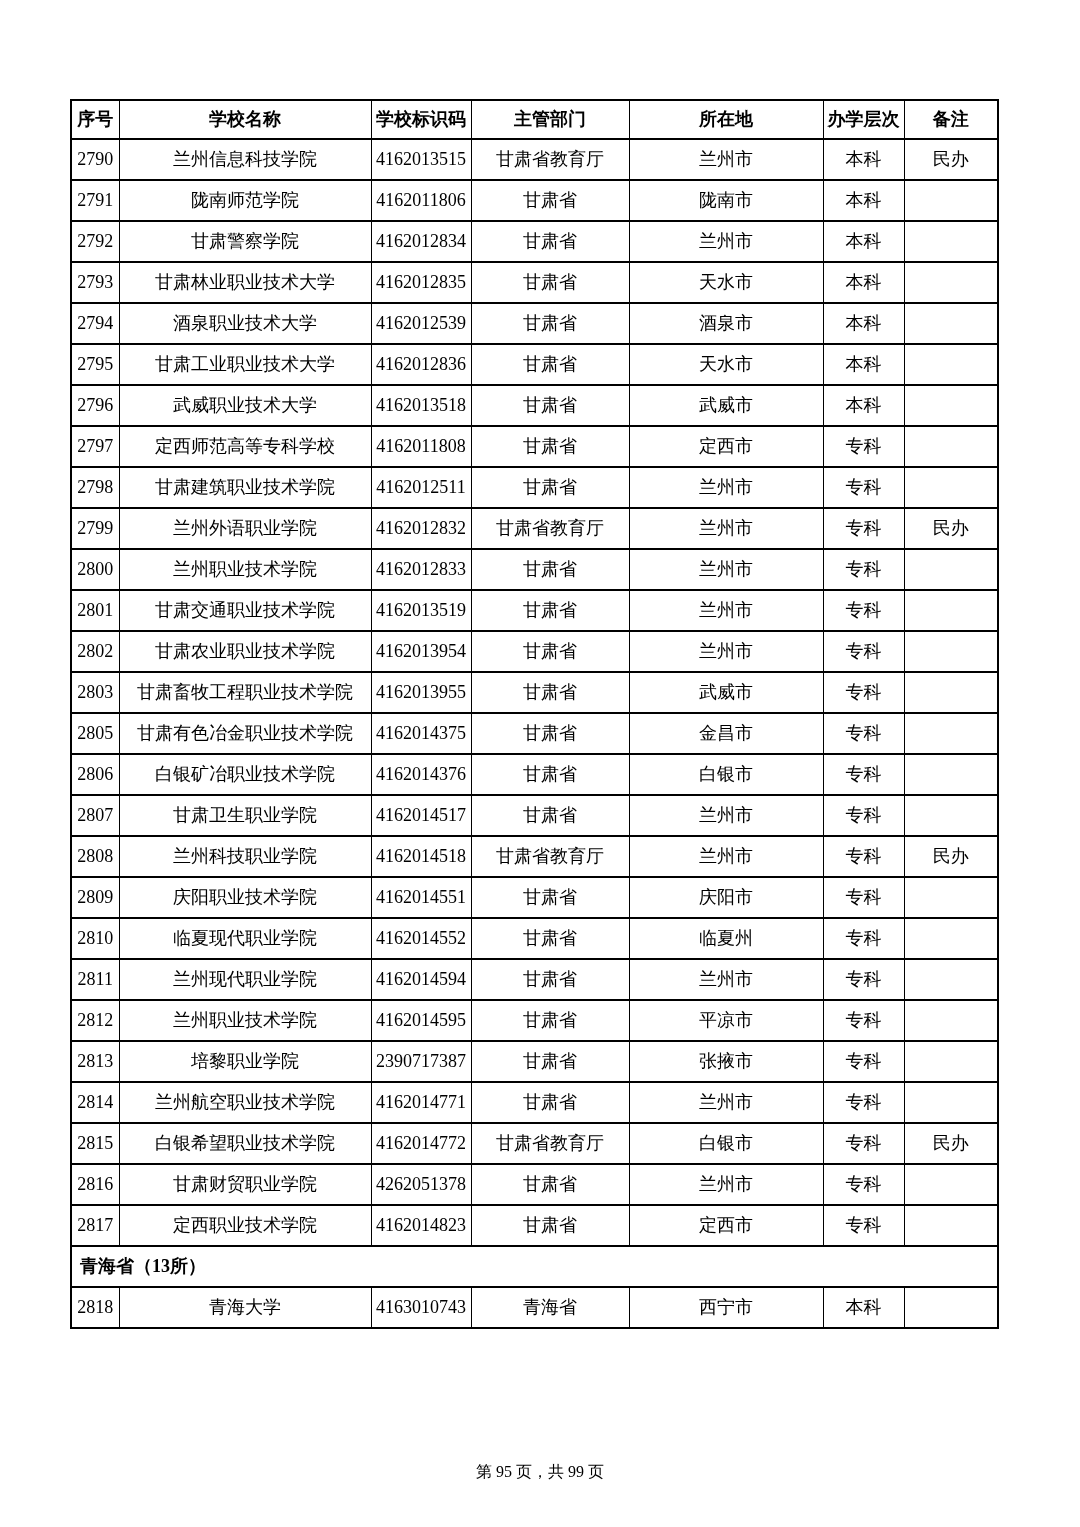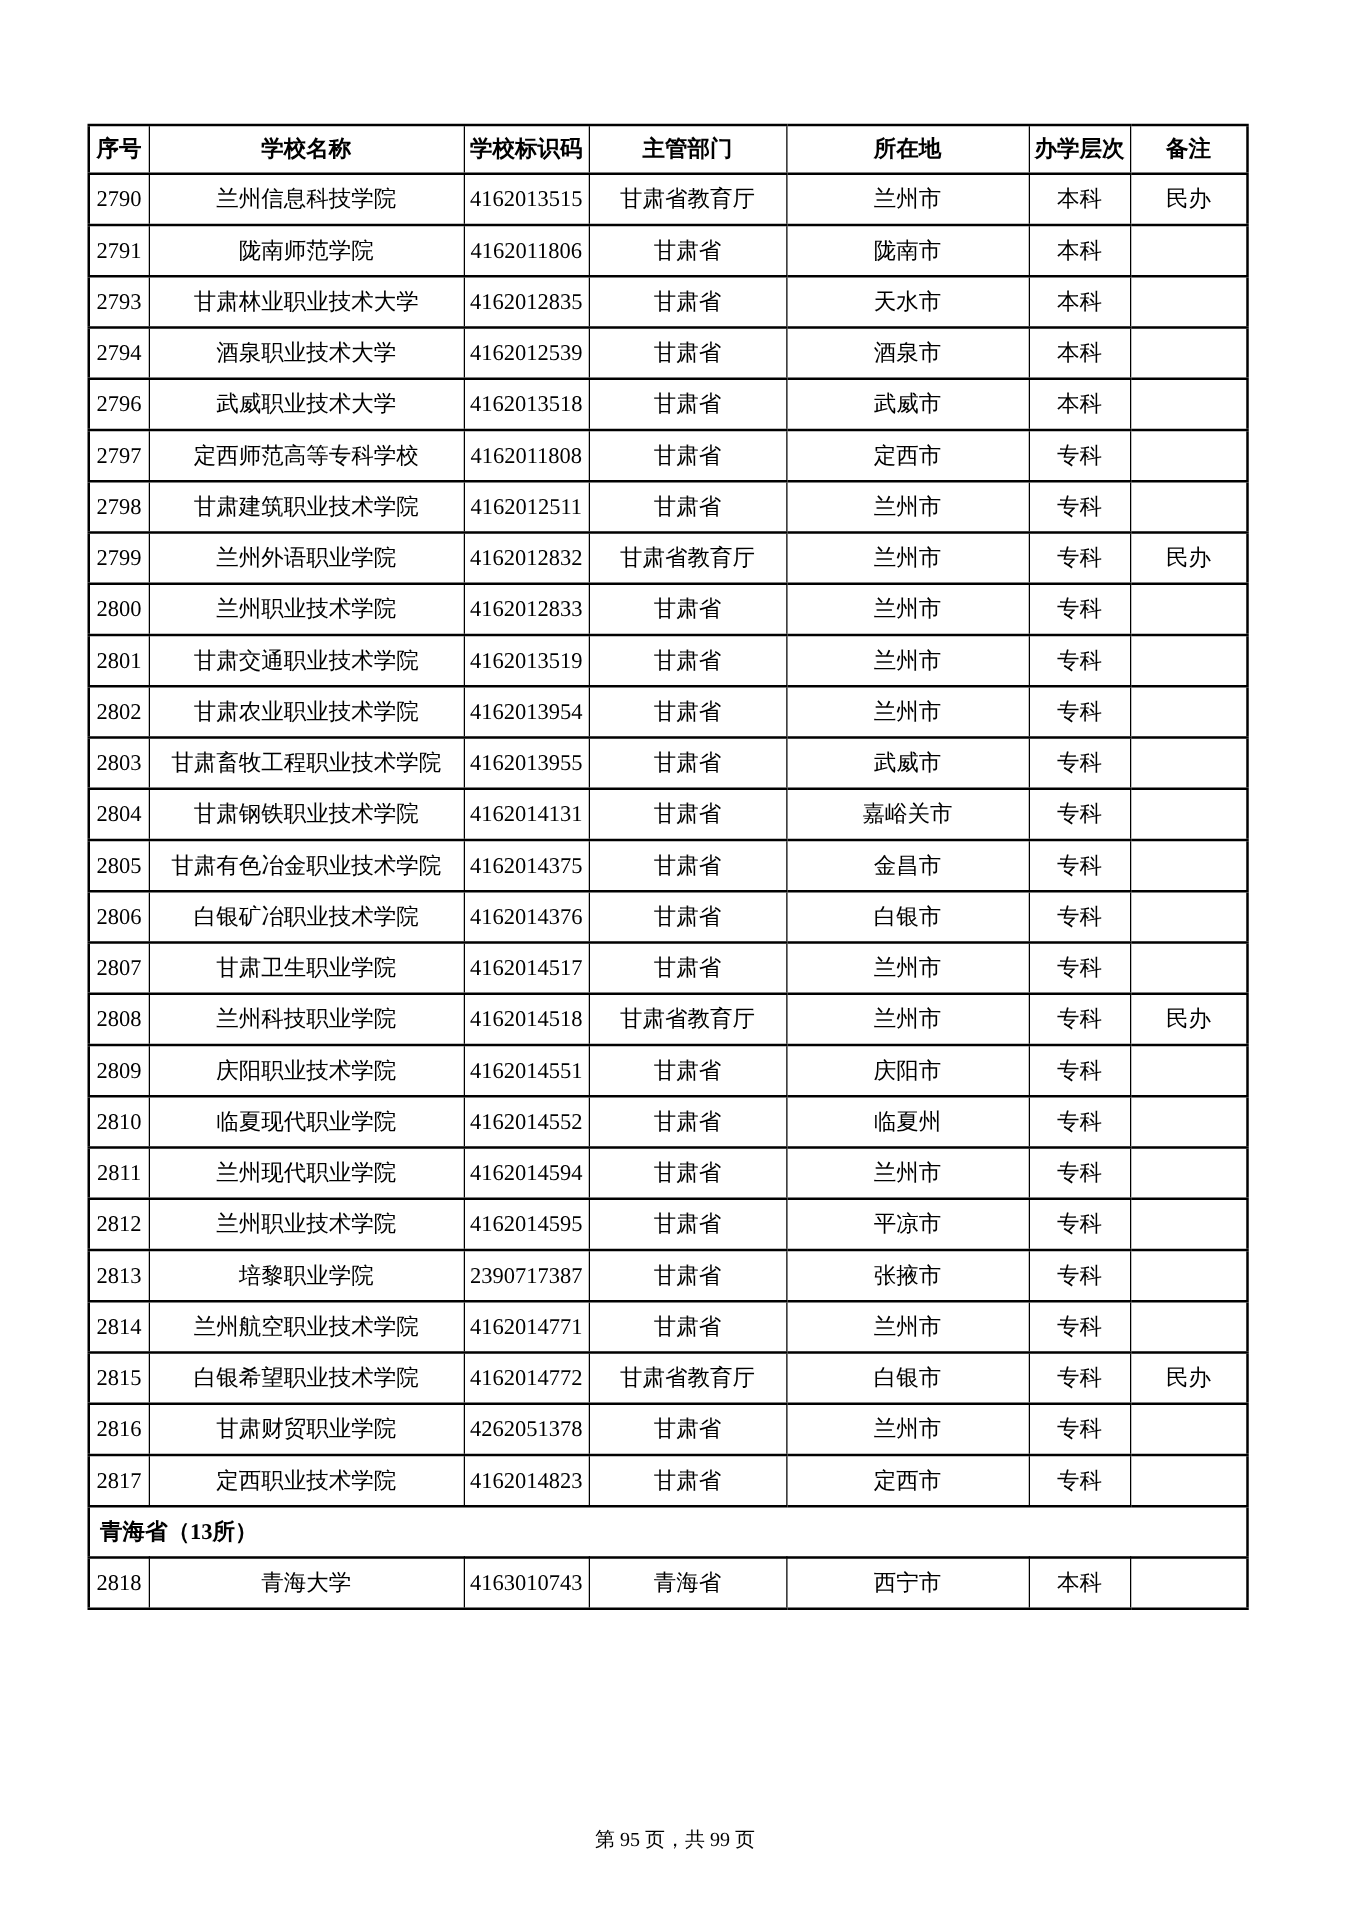--- a/index.html
+++ b/index.html
@@ -104,34 +104,52 @@
         <tr>
           <td>2791</td>
           <td>陇南师范学院</td>
           <td>4162011806</td>
           <td>甘肃省</td>
           <td>陇南市</td>
           <td>本科</td>
           <td></td>
         </tr>
         <tr>
+          <td>2792</td>
+          <td>甘肃警察学院</td>
+          <td>4162012834</td>
+          <td>甘肃省</td>
+          <td>兰州市</td>
+          <td>本科</td>
+          <td></td>
+        </tr>
+        <tr>
           <td>2793</td>
           <td>甘肃林业职业技术大学</td>
           <td>4162012835</td>
           <td>甘肃省</td>
           <td>天水市</td>
           <td>本科</td>
           <td></td>
         </tr>
         <tr>
           <td>2794</td>
           <td>酒泉职业技术大学</td>
           <td>4162012539</td>
           <td>甘肃省</td>
           <td>酒泉市</td>
+          <td>本科</td>
+          <td></td>
+        </tr>
+        <tr>
+          <td>2795</td>
+          <td>甘肃工业职业技术大学</td>
+          <td>4162012836</td>
+          <td>甘肃省</td>
+          <td>天水市</td>
           <td>本科</td>
           <td></td>
         </tr>
         <tr>
           <td>2796</td>
           <td>武威职业技术大学</td>
           <td>4162013518</td>
           <td>甘肃省</td>
           <td>武威市</td>
           <td>本科</td>
@@ -190,29 +208,20 @@
           <td>兰州市</td>
           <td>专科</td>
           <td></td>
         </tr>
         <tr>
           <td>2803</td>
           <td>甘肃畜牧工程职业技术学院</td>
           <td>4162013955</td>
           <td>甘肃省</td>
           <td>武威市</td>
-          <td>专科</td>
-          <td></td>
-        </tr>
-        <tr>
-          <td>2804</td>
-          <td>甘肃钢铁职业技术学院</td>
-          <td>4162014131</td>
-          <td>甘肃省</td>
-          <td>嘉峪关市</td>
           <td>专科</td>
           <td></td>
         </tr>
         <tr>
           <td>2805</td>
           <td>甘肃有色冶金职业技术学院</td>
           <td>4162014375</td>
           <td>甘肃省</td>
           <td>金昌市</td>
           <td>专科</td>

